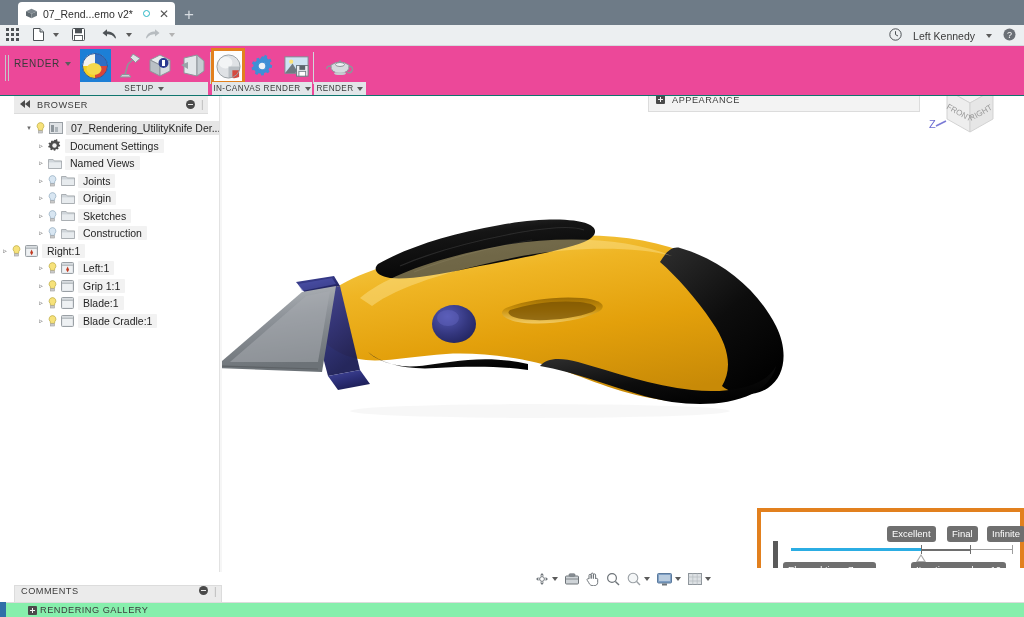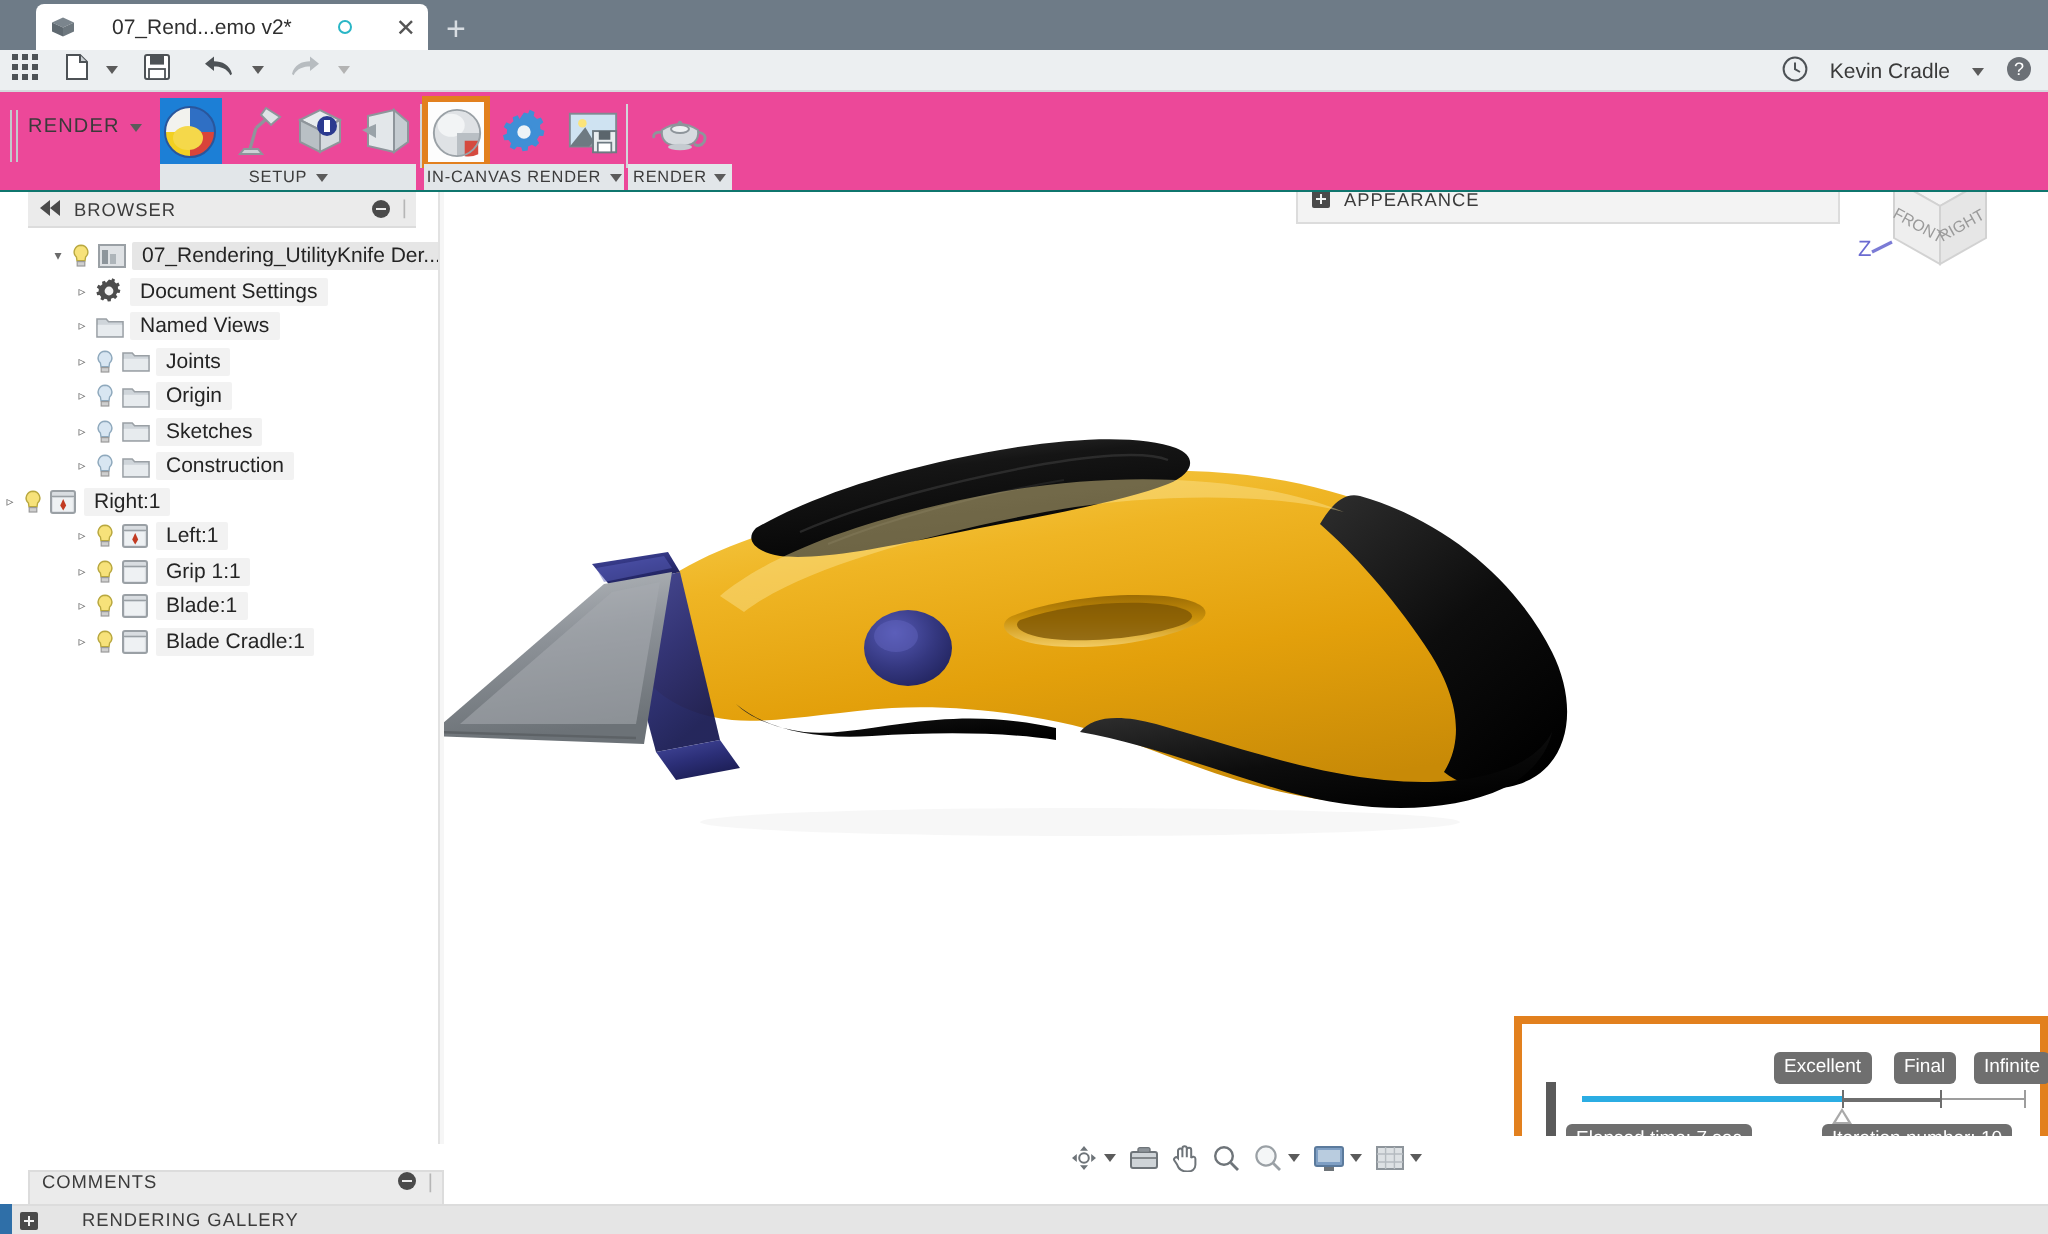--- a/index.html
+++ b/index.html
@@ -15,21 +15,21 @@
 
   
   .tabbar {
     position: absolute; left: 0; top: 0; width: 1024px; height: 25px;
     background: #6e7b87;
     display: flex; align-items: flex-end;
   }
   .tab {
     margin-left: 18px; height: 23px; min-width: 124px;
     background: #ffffff; border-radius: 4px 4px 0 0;
-    display: flex; align-items: center; padding: 0 6px 0 7px; gap: 18px;
+    display: flex; align-items: center; padding: 0 6px 0 7px; gap: 5px;
   }
   .tab-doc-icon { width: 13px; height: 11px; position: relative; flex: none; }
   .tab-title { font-size: 10.5px; color: #2f2f2f; white-space: nowrap; }
   .tab-dot {
     width: 7px; height: 7px; border-radius: 50%;
     border: 1.2px solid #29b6c6; margin-left: 5px; flex: none;
   }
   .tab-close { font-size: 12px; color: #555; margin-left: 4px; line-height: 1; cursor: default; }
   .tab-plus {
     width: 22px; height: 19px; margin-left: 3px; color: #d8dde2;
@@ -185,22 +185,22 @@
   }
   .navitem { display: flex; align-items: center; gap: 3px; }
   .comments {
     position: absolute; left: 14px; bottom: 15px; width: 208px; height: 17px;
     background: #ebebeb; border: 1px solid #dcdcdc; border-bottom: none;
     display: flex; align-items: flex-start; padding: 0 4px 0 6px; gap: 6px;
     font-size: 9.2px; letter-spacing: .5px; color: #3b3b3b;
   }
   .gallery {
     position: absolute; left: 0; bottom: 0; width: 1024px; height: 15px;
-    background: #e5e5e5; border-top: 1px solid #dcdcdc;
-    display: flex; align-items: center; padding-left: 6px; gap: 22px;
+    background: #86efac; border-top: 1px solid #dcdcdc;
+    display: flex; align-items: center; padding-left: 24px; gap: 3px;
     font-size: 9.2px; letter-spacing: .5px; color: #3b3b3b;
   }
   .blue-strip { position: absolute; left: 0; bottom: 0; width: 6px; height: 15px; background: #2f6fa8; }
 </style>
 </head>
 <body>
 
 <div id="app">
 
   <div class="tabbar">
@@ -262,21 +262,21 @@
     </span>
     <span class="caret dim"></span>
 
     <div class="qab-right">
       <span class="ico">
         <svg width="13" height="13" viewBox="0 0 13 13">
           <circle cx="6.5" cy="6.5" r="5.7" fill="none" stroke="#4d5256" stroke-width="1"></circle>
           <path d="M6.5 3.2 V6.6 L9 8" fill="none" stroke="#4d5256" stroke-width="1"></path>
         </svg>
       </span>
-      <span class="qab-user">Kevin Cradle</span>
+      <span class="qab-user">Left Kennedy</span>
       <span class="caret"></span>
       <span class="ico">
         <svg width="13" height="13" viewBox="0 0 13 13">
           <circle cx="6.5" cy="6.5" r="6" fill="#6b7076"></circle>
           <text x="6.5" y="9.6" font-size="9" fill="#fff" text-anchor="middle" font-family="Liberation Sans, sans-serif">?</text>
         </svg>
       </span>
     </div>
   </div>
 

